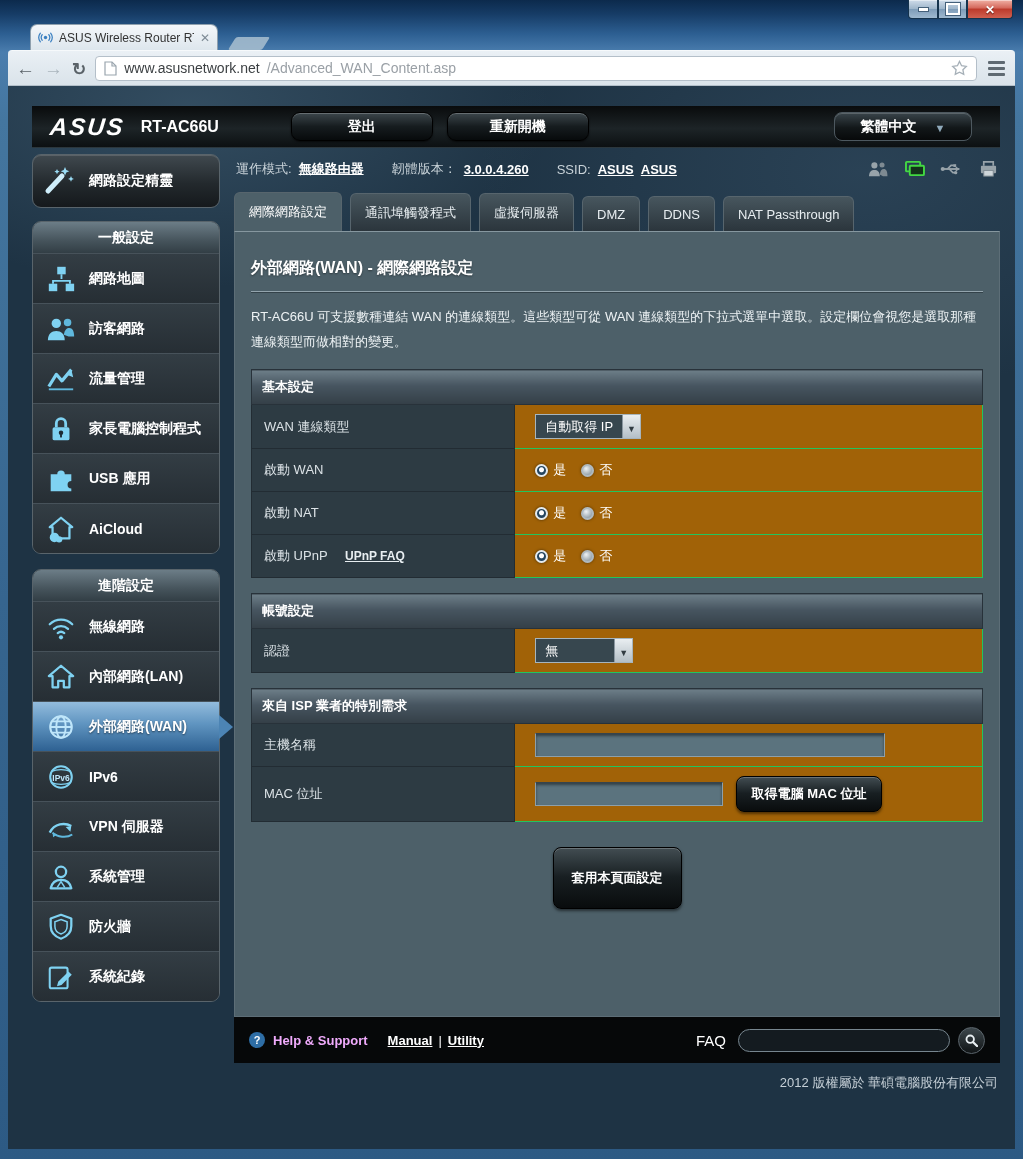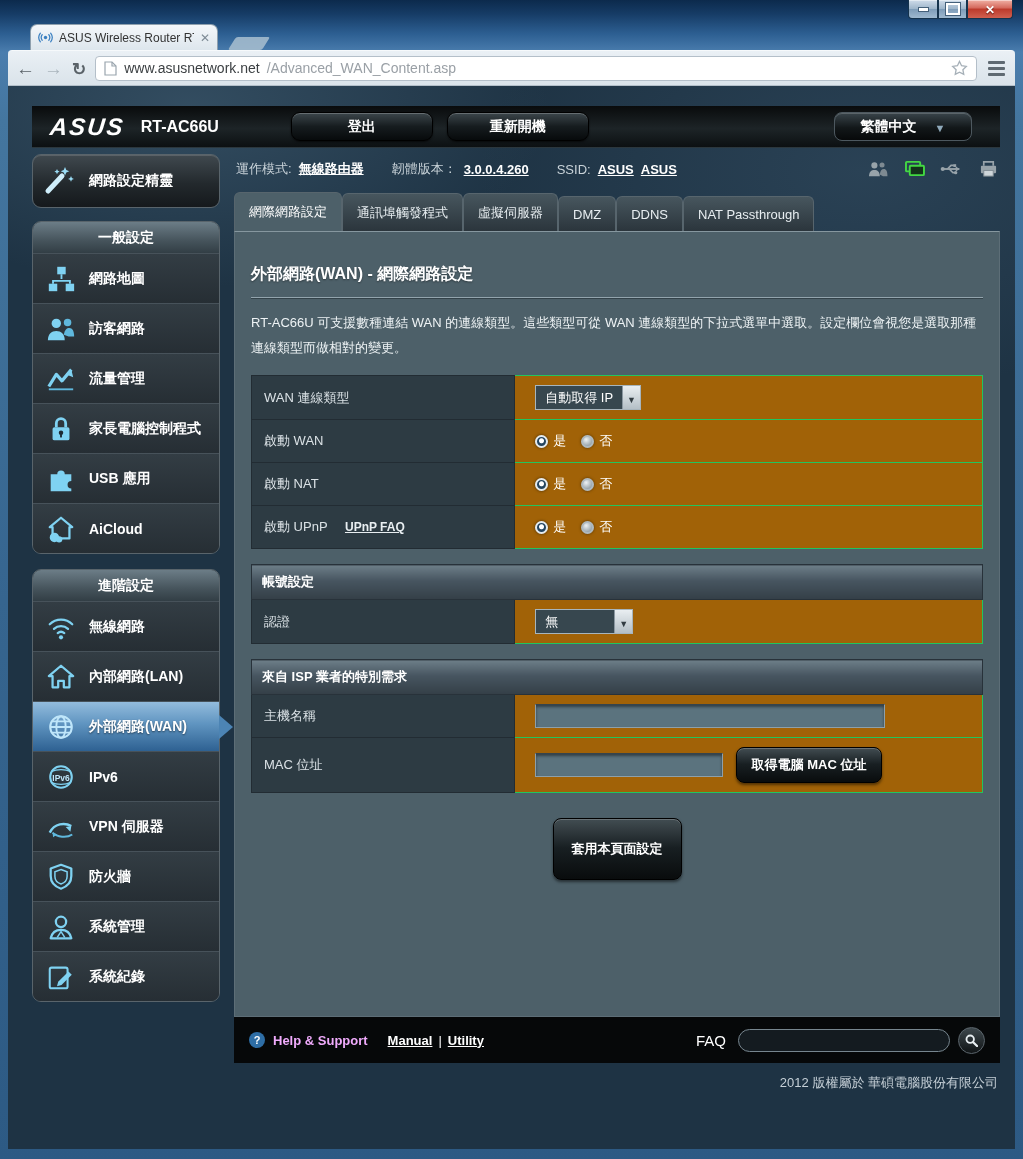--- a/index.html
+++ b/index.html
@@ -126,32 +126,32 @@
     content:""; position:absolute; right:-14px; top:50%; transform:translateY(-50%);
     border-top:12px solid transparent; border-bottom:12px solid transparent;
     border-left:14px solid #4c84b4; z-index:3;
   }
   
   .main { flex:1; min-width:0; }
   .statusbar { height:30px; display:flex; align-items:center; gap:7px; color:#c9d3d9; font-size:13px; margin-bottom:8px; padding:0 2px; }
   .status-link { color:#fff; font-weight:bold; text-decoration:underline; cursor:pointer; }
   .status-icons { margin-left:auto; display:flex; gap:15px; align-items:center; }
   .status-icons span { cursor:pointer; display:flex; }
-  .tabs { display:flex; gap:0; align-items:flex-end; }
+  .tabs { display:flex; gap:8px; align-items:flex-end; }
   .tab2 {
     padding:10px 14px 9px; font-size:13px; color:#e8eef1; cursor:pointer;
     background:linear-gradient(180deg,#47565e,#2b353c);
     border:1px solid #57656d; border-bottom:none; border-radius:6px 6px 0 0;
   }
   .tab2.active { background:#4d6069; color:#fff; padding-bottom:10px; }
   .panel {
     background:#4d6069; border:1px solid #5d6e77; border-top:1px solid #86979f;
     padding:16px 16px 0; min-height:786px;
   }
-  .page-title { font-size:16px; font-weight:bold; color:#fff; margin:16px 0 12px; text-shadow:0 1px 2px rgba(0,0,0,.4); }
+  .page-title { font-size:16px; font-weight:bold; color:#fff; margin:10px 0 12px; text-shadow:0 1px 2px rgba(0,0,0,.4); }
   .title-divider { border-bottom:1px solid #93a4ad; box-shadow:0 1px 0 rgba(20,30,36,.45); margin-bottom:13px; }
   .desc { color:#eef3f5; font-size:13px; line-height:1.9; margin-bottom:15px; }
   table.settings { width:100%; border-collapse:collapse; margin-bottom:15px; border:1px solid #97a7b0; }
   th.section {
     background:linear-gradient(180deg,#6d7e88,#475560 45%,#343f47);
     color:#fff; font-size:13px; font-weight:bold; text-align:left;
     padding:8px 10px; border:1px solid #28323a;
   }
   td.lbl { width:36%; background:#2d3b43; color:#dbe2e6; font-size:13px; padding:12px; border:1px solid #222c33; }
   td.val { background:#a16207; padding:9px 20px; border:1px solid #22c55e; }
@@ -394,35 +394,35 @@
                   <path d="M27 15 l-1 6 -5-5 z" fill="#7fd2f2"></path>
                   <path d="M28 24 C22 28 12 27 7 22" stroke="#5fb8dd" stroke-width="2.2" fill="none"></path>
                   <path d="M7 22 l0.6 5 4.4-3.4 z" fill="#5fb8dd"></path>
                 </svg>
             </span>
             <span>VPN 伺服器</span>
           </div>
           <div class="side-item">
             <span class="icn">
               <svg width="30" height="30" viewBox="0 0 32 32">
-                  <path d="M16 3 l11 4 v8 c0 8 -5 11.5 -11 13.5 C10 26.5 5 23 5 15 v-8 z" fill="none" stroke="#7fd2f2" stroke-width="2.4" stroke-linejoin="round"></path>
-                  <path d="M16 8 l6.5 2.4 v5 c0 4.6 -3 6.8 -6.5 8 -3.5-1.2 -6.5-3.4 -6.5-8 v-5 z" fill="none" stroke="#7fd2f2" stroke-width="1.6"></path>
-                </svg>
-            </span>
-            <span>防火牆</span>
-          </div>
-          <div class="side-item">
-            <span class="icn">
-              <svg width="30" height="30" viewBox="0 0 32 32">
                   <circle cx="16" cy="10.5" r="5.5" fill="none" stroke="#7fd2f2" stroke-width="2.4"></circle>
                   <path d="M5 28 c1.5-7 6-9 11-9 s9.5 2 11 9 z" fill="none" stroke="#7fd2f2" stroke-width="2.4" stroke-linejoin="round"></path>
                   <path d="M12 27 l4-6 4 6" stroke="#7fd2f2" stroke-width="1.6" fill="none"></path>
                 </svg>
             </span>
             <span>系統管理</span>
+          </div>
+          <div class="side-item">
+            <span class="icn">
+              <svg width="30" height="30" viewBox="0 0 32 32">
+                  <path d="M16 3 l11 4 v8 c0 8 -5 11.5 -11 13.5 C10 26.5 5 23 5 15 v-8 z" fill="none" stroke="#7fd2f2" stroke-width="2.4" stroke-linejoin="round"></path>
+                  <path d="M16 8 l6.5 2.4 v5 c0 4.6 -3 6.8 -6.5 8 -3.5-1.2 -6.5-3.4 -6.5-8 v-5 z" fill="none" stroke="#7fd2f2" stroke-width="1.6"></path>
+                </svg>
+            </span>
+            <span>防火牆</span>
           </div>
           <div class="side-item">
             <span class="icn">
               <svg width="30" height="30" viewBox="0 0 32 32">
                   <rect x="4" y="6" width="19" height="22" rx="2" fill="none" stroke="#7fd2f2" stroke-width="2.2"></rect>
                   <path d="M13 21 l11-11 3.5 3.5 -11 11 -4.8 1.3 z" fill="#7fd2f2"></path>
                 </svg>
             </span>
             <span>系統紀錄</span>
           </div>
@@ -485,20 +485,23 @@
           <div class="tab2">NAT Passthrough</div>
         </div>
 
         <div class="panel">
           <div class="page-title">外部網路(WAN) - 網際網路設定</div>
           <div class="title-divider"></div>
           <div class="desc">RT-AC66U 可支援數種連結 WAN 的連線類型。這些類型可從 WAN 連線類型的下拉式選單中選取。設定欄位會視您是選取那種連線類型而做相對的變更。</div>
 
           <table class="settings">
             <tbody>
+                <tr>
+                  <th class="section" colspan="2">基本設定</th>
+                </tr>
             <tr>
               <td class="lbl">WAN 連線類型</td>
               <td class="val">
                 <div class="fake-select">
                   <span class="sel-text">自動取得 IP</span>
                   <span class="sel-arrow">
                         <span class="glyph-down-sm"></span>
                       </span>
                 </div>
               </td>

